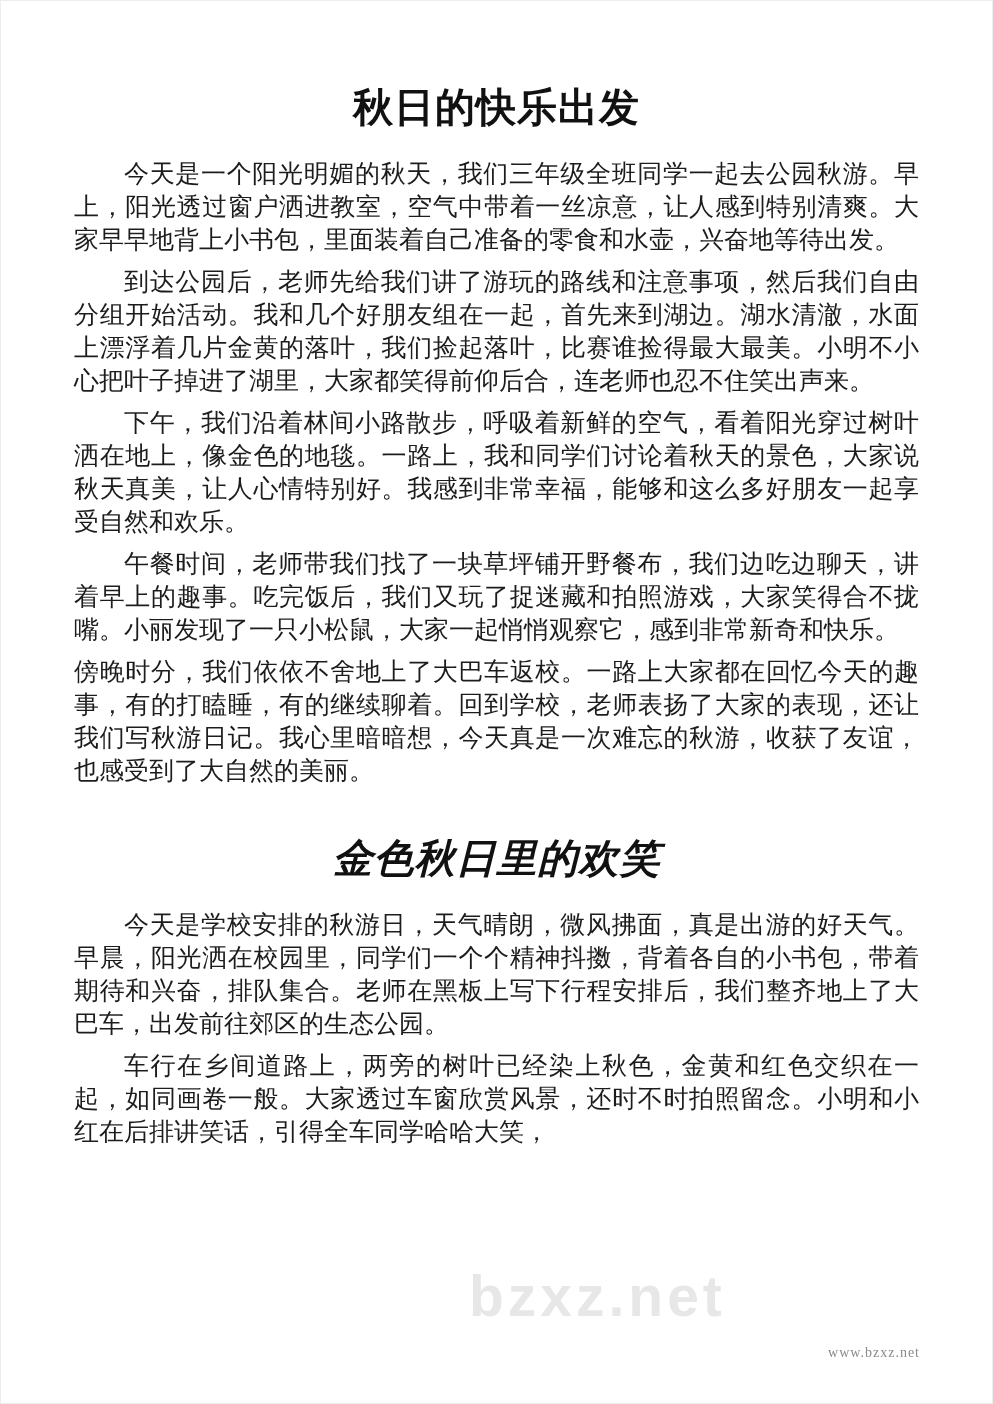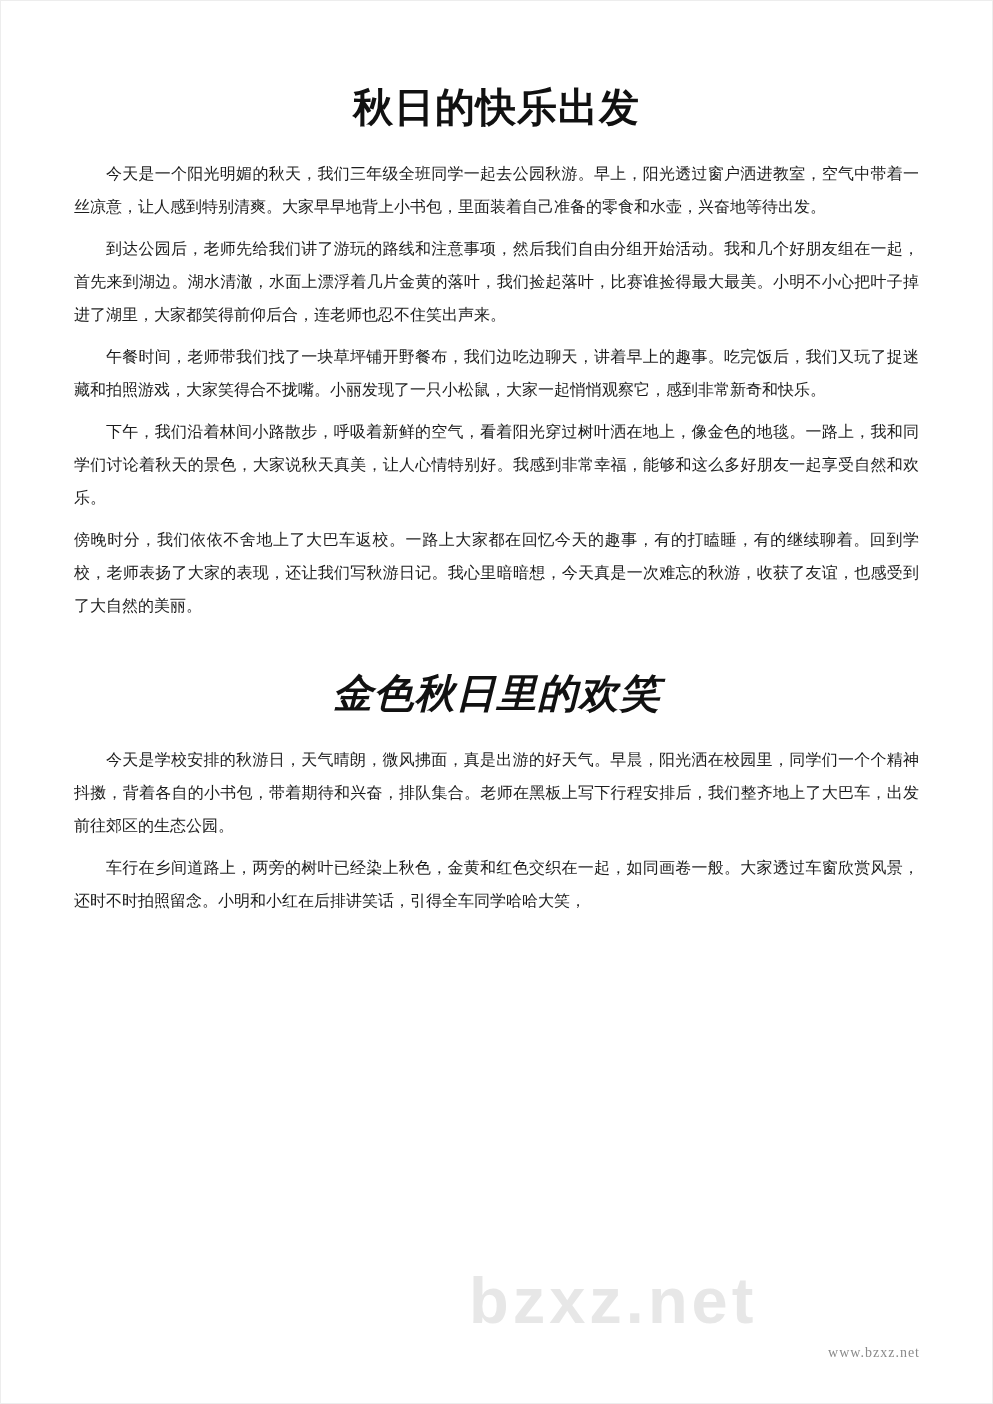--- a/index.html
+++ b/index.html
@@ -29,34 +29,34 @@
     line-height: 1.1;
     color: #111111;
     letter-spacing: 1px;
   }
   .essay-2 .essay-title {
     margin-top: 49px;
     font-style: italic;
   }
   .essay p {
     margin: 0 0 9px 0;
-    font-size: 16px;
+    font-size: 25px;
     line-height: 33px;
     text-align: justify;
     text-justify: inter-ideograph;
   }
   .essay p.indent {
     text-indent: 2em;
   }
   .overlay-watermark {
     position: absolute;
     left: 468px;
     top: 1262px;
     font-family: "Liberation Sans", "DejaVu Sans", sans-serif;
-    font-size: 65px;
+    font-size: 57px;
     font-weight: bold;
     letter-spacing: 4px;
     color: rgba(120, 120, 120, 0.18);
     pointer-events: none;
     user-select: none;
     text-align: center;
   }
   .corner-watermark {
     position: absolute;
     right: 72px;
@@ -72,22 +72,22 @@
 <body>
 
 <div class="page">
 
   <div class="overlay-watermark">bzxz.net</div>
 
   <section class="essay essay-1">
     <h1 class="essay-title">秋日的快乐出发</h1>
     <p class="indent">今天是一个阳光明媚的秋天，我们三年级全班同学一起去公园秋游。早上，阳光透过窗户洒进教室，空气中带着一丝凉意，让人感到特别清爽。大家早早地背上小书包，里面装着自己准备的零食和水壶，兴奋地等待出发。</p>
     <p class="indent">到达公园后，老师先给我们讲了游玩的路线和注意事项，然后我们自由分组开始活动。我和几个好朋友组在一起，首先来到湖边。湖水清澈，水面上漂浮着几片金黄的落叶，我们捡起落叶，比赛谁捡得最大最美。小明不小心把叶子掉进了湖里，大家都笑得前仰后合，连老师也忍不住笑出声来。</p>
+    <p class="indent">下午，我们沿着林间小路散步，呼吸着新鲜的空气，看着阳光穿过树叶洒在地上，像金色的地毯。一路上，我和同学们讨论着秋天的景色，大家说秋天真美，让人心情特别好。我感到非常幸福，能够和这么多好朋友一起享受自然和欢乐。</p>
     <p class="indent">午餐时间，老师带我们找了一块草坪铺开野餐布，我们边吃边聊天，讲着早上的趣事。吃完饭后，我们又玩了捉迷藏和拍照游戏，大家笑得合不拢嘴。小丽发现了一只小松鼠，大家一起悄悄观察它，感到非常新奇和快乐。</p>
-    <p class="indent">下午，我们沿着林间小路散步，呼吸着新鲜的空气，看着阳光穿过树叶洒在地上，像金色的地毯。一路上，我和同学们讨论着秋天的景色，大家说秋天真美，让人心情特别好。我感到非常幸福，能够和这么多好朋友一起享受自然和欢乐。</p>
     <p>傍晚时分，我们依依不舍地上了大巴车返校。一路上大家都在回忆今天的趣事，有的打瞌睡，有的继续聊着。回到学校，老师表扬了大家的表现，还让我们写秋游日记。我心里暗暗想，今天真是一次难忘的秋游，收获了友谊，也感受到了大自然的美丽。</p>
   </section>
 
   <section class="essay essay-2">
     <h1 class="essay-title">金色秋日里的欢笑</h1>
     <p class="indent">今天是学校安排的秋游日，天气晴朗，微风拂面，真是出游的好天气。早晨，阳光洒在校园里，同学们一个个精神抖擞，背着各自的小书包，带着期待和兴奋，排队集合。老师在黑板上写下行程安排后，我们整齐地上了大巴车，出发前往郊区的生态公园。</p>
     <p class="indent">车行在乡间道路上，两旁的树叶已经染上秋色，金黄和红色交织在一起，如同画卷一般。大家透过车窗欣赏风景，还时不时拍照留念。小明和小红在后排讲笑话，引得全车同学哈哈大笑，</p>
   </section>
 
   <div class="corner-watermark">www.bzxz.net</div>

